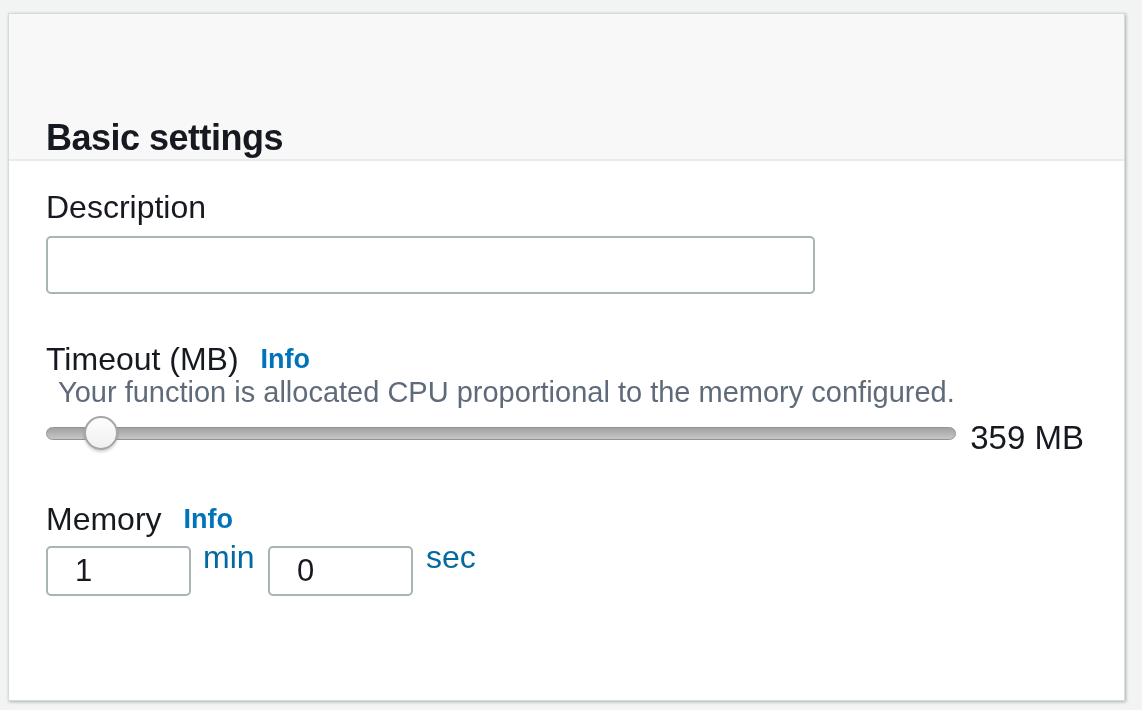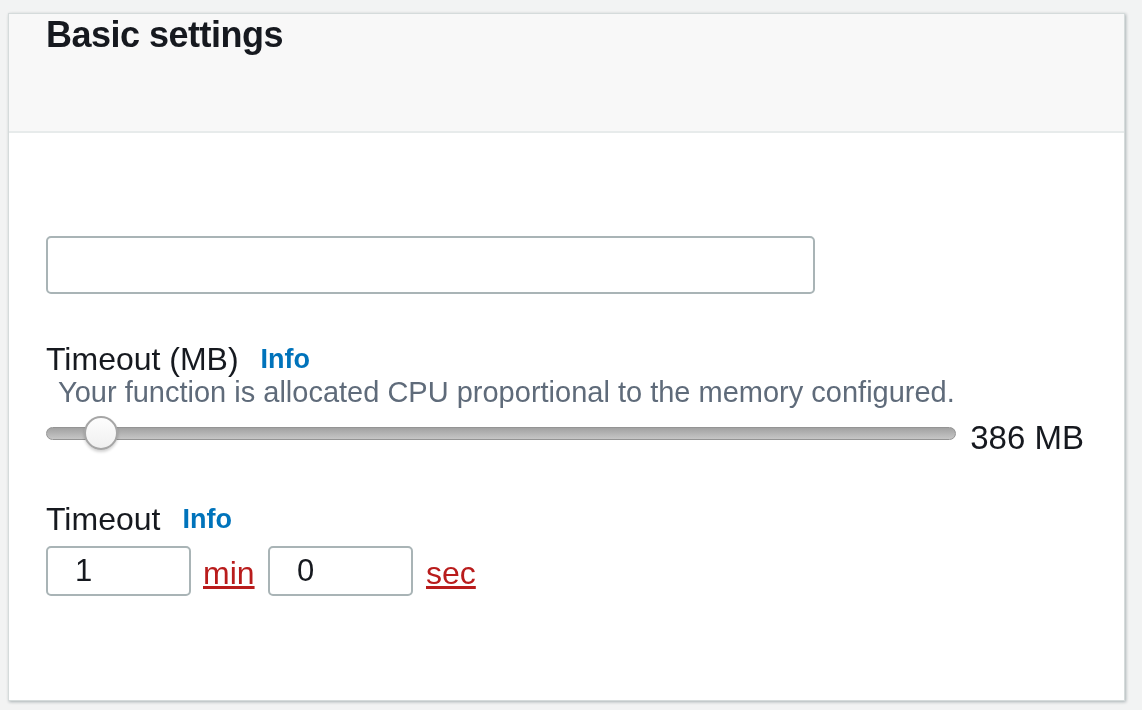--- a/index.html
+++ b/index.html
@@ -13,25 +13,25 @@
     position: absolute;
     left: 8px; top: 13px;
     width: 1117px; height: 688px;
     background: #ffffff;
     border: 1px solid #d5dbdb;
     box-shadow: 1px 1px 3px rgba(0,28,36,0.30);
   }
   .card-header {
     position: absolute;
     left: 0; top: 0; right: 0;
-    height: 119px;
+    height: 147px;
     background: #f8f8f8;
     border-bottom: 2px solid #e7ebeb;
     display: flex;
-    align-items: flex-start;
+    align-items: flex-end;
     padding-left: 37px;
   }
   .card-title {
     font-size: 36px;
     font-weight: 700;
     color: #16191f;
     letter-spacing: -0.5px;
   }
   .field-label {
     position: absolute;
@@ -96,54 +96,54 @@
     color: #16191f;
   }
   .timeout-input {
     width: 145px; height: 50px;
     padding: 0 0 0 27px;
   }
   #timeout-min-input { left: 37px; top: 532px; }
   #timeout-sec-input { left: 259px; top: 532px; }
   .unit-label {
     position: absolute;
-    top: 541px;
+    top: 525px;
     font-size: 32px;
-    color: #b91c1c;
-    text-decoration: underline;
+    color: #0369a1;
   }
   #min-unit { left: 194px; }
   #sec-unit { left: 417px; }
   #description-label { left: 37px; top: 175px; }
   #memory-label-row  { left: 37px; top: 327px; }
   #timeout-label-row { left: 37px; top: 487px; }
 </style>
 </head>
 <body>
 
 <div class="card">
 
   <div class="card-header">
     <span class="card-title">Basic settings</span>
   </div>
 
+  <span class="field-label" id="description-label">Description</span>
   <input class="text-input" id="description-input" type="text" value="" style="">
 
   <span class="field-label" id="memory-label-row">
     <span>Timeout (MB)</span><a class="info-link">Info</a>
   </span>
   <span class="helper-text">Your function is allocated CPU proportional to the memory configured.</span>
 
   <div class="slider-track" role="slider">
     <div class="slider-handle"></div>
   </div>
-  <span class="slider-value">386 MB</span>
+  <span class="slider-value">359 MB</span>
 
   <span class="field-label" id="timeout-label-row">
-    <span>Timeout</span><a class="info-link">Info</a>
+    <span>Memory</span><a class="info-link">Info</a>
   </span>
 
   <input class="text-input timeout-input" id="timeout-min-input" type="text" value="1" style="">
   <span class="unit-label" id="min-unit">min</span>
 
   <input class="text-input timeout-input" id="timeout-sec-input" type="text" value="0" style="">
   <span class="unit-label" id="sec-unit">sec</span>
 
 </div>
 

